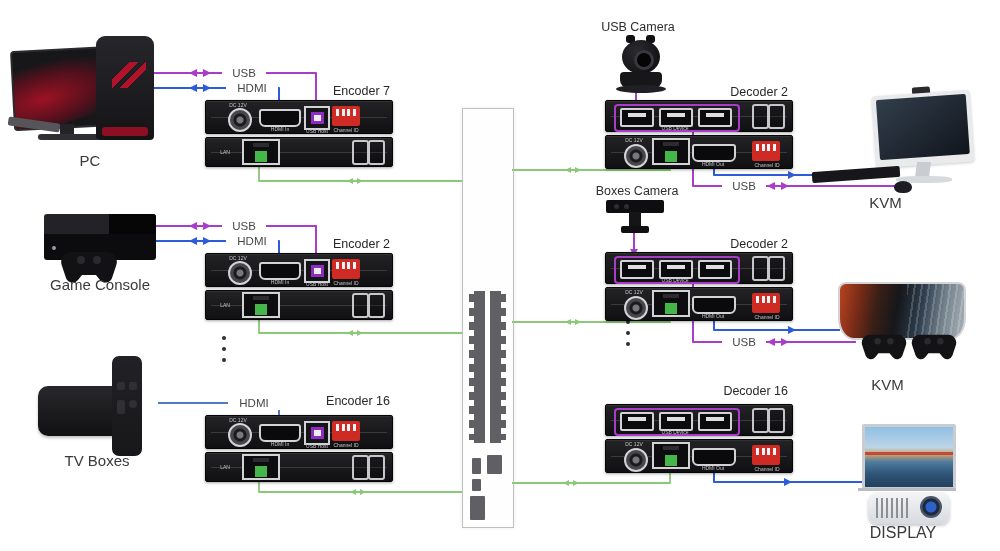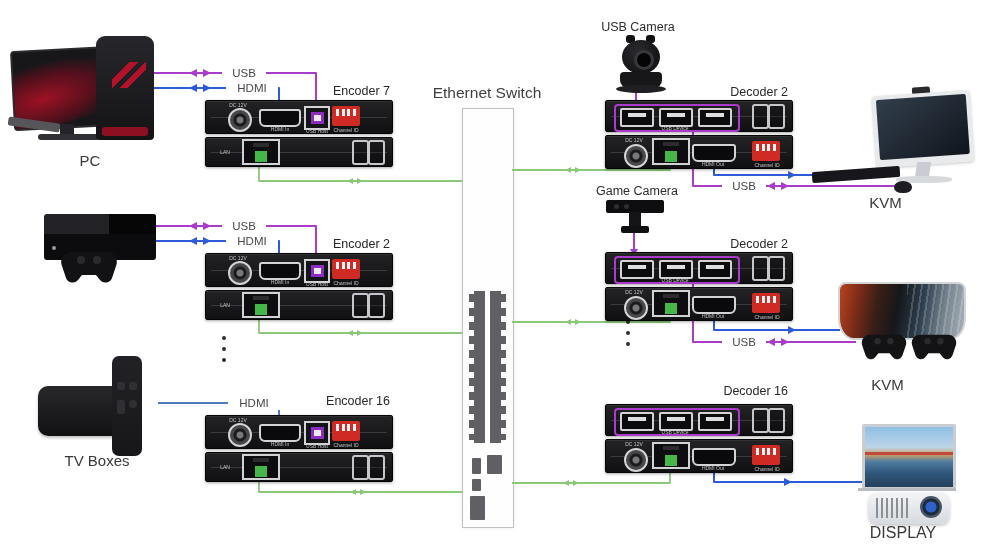--- a/index.html
+++ b/index.html
@@ -165,20 +165,21 @@
     <div class="abs" style="left:44px;top:214px;width:112px;height:46px;background:linear-gradient(180deg,#232327 0 44%,#0c0c0e 44%);border-radius:3px;overflow:hidden;">
       <div class="abs" style="left:58%;top:0;width:42%;height:44%;background:#060607;"></div>
       <div class="abs" style="left:8px;top:32px;width:4px;height:4px;border-radius:50%;background:#9a9aa0;"></div>
     </div>
     <svg class="abs" style="left:58px;top:246px;z-index:3" width="62" height="40" viewBox="0 0 60 40">
       <path d="M12,6 h36 a10,10 0 0 1 9,14 l-4,12 a7,7 0 0 1 -12,2 l-4,-5 h-14 l-4,5 a7,7 0 0 1 -12,-2 l-4,-12 a10,10 0 0 1 9,-14 z" fill="#121214"></path>
       <circle cx="22" cy="14" r="4" fill="#2a2a2e"></circle>
         <circle cx="38" cy="14" r="4" fill="#2a2a2e"></circle>
     </svg>
   </div>
+  <div class="cap" style="left:35px;top:276px;width:130px">Game Console</div>
 
   <div class="dev">
     <div class="abs" style="left:38px;top:386px;width:98px;height:50px;background:linear-gradient(180deg,#28282c,#111113);border-radius:10px;box-shadow:0 2px 3px rgba(0,0,0,.25);"></div>
     <div class="abs" style="left:112px;top:356px;width:30px;height:100px;background:linear-gradient(180deg,#222226,#17171a);border-radius:7px;z-index:3;">
       <div class="abs" style="left:5px;top:26px;width:8px;height:8px;background:#2f2f34;border-radius:2px;"></div>
       <div class="abs" style="left:17px;top:26px;width:8px;height:8px;background:#2f2f34;border-radius:2px;"></div>
       <div class="abs" style="left:5px;top:44px;width:8px;height:14px;background:#2f2f34;border-radius:2px;"></div>
       <div class="abs" style="left:17px;top:44px;width:8px;height:8px;background:#2f2f34;border-radius:50%;"></div>
     </div>
   </div>
@@ -237,21 +238,20 @@
     <div class="dip" style="left:126px;top:5px"></div>
     <div class="plabel" style="left:120px;top:26px;width:40px">Channel ID</div>
   </div>
   <div class="bar h28" style="left:205px;top:452px">
     <div class="plabel" style="left:8px;top:11px;width:22px">LAN</div>
     <div class="rj45" style="left:36px;top:1px;width:34px;height:22px"></div>
     <div class="bracket2" style="left:146px;top:2px"></div>
     <div class="bracket2" style="left:162px;top:2px"></div>
   </div>
 
-  <div class="cap" style="left:420px;top:84px;width:134px;font-size:15.5px;color:#3f3f41">Ethernet Switch</div>
   <div class="switch-box">
     <div class="comb left"></div>
     <div class="comb right"></div>
     <div class="sw-chip" style="left:9px;top:349px;width:9px;height:16px"></div>
     <div class="sw-chip" style="left:24px;top:346px;width:15px;height:19px"></div>
     <div class="sw-chip" style="left:9px;top:370px;width:9px;height:12px"></div>
     <div class="sw-chip" style="left:7px;top:387px;width:15px;height:24px"></div>
   </div>
 
   <div class="vdots" style="left:222px;top:336px">
@@ -269,21 +269,21 @@
   <div class="dev">
     <div class="abs" style="left:626px;top:35px;width:9px;height:8px;background:#111;border-radius:3px;"></div>
     <div class="abs" style="left:646px;top:35px;width:9px;height:8px;background:#111;border-radius:3px;"></div>
     <div class="abs" style="left:622px;top:40px;width:38px;height:34px;background:radial-gradient(circle at 40% 35%,#2b2b2f,#0b0b0d);border-radius:50%;">
       <div class="abs" style="left:12px;top:10px;width:14px;height:14px;border-radius:50%;background:#050506;border:3px solid #38383e;"></div>
     </div>
     <div class="abs" style="left:620px;top:72px;width:42px;height:16px;background:#17171a;border-radius:4px 4px 8px 8px;"></div>
     <div class="abs" style="left:616px;top:85px;width:50px;height:8px;background:#202024;border-radius:50%;"></div>
   </div>
 
-  <div class="cam-cap" style="left:594px;top:184px;width:86px">Game Camera</div>
+  <div class="cam-cap" style="left:594px;top:184px;width:86px">Boxes Camera</div>
   <div class="dev">
     <div class="abs" style="left:606px;top:200px;width:58px;height:13px;background:#0e0e10;border-radius:2px;">
       <div class="abs" style="left:8px;top:4px;width:5px;height:5px;border-radius:50%;background:#2d2d33;"></div>
       <div class="abs" style="left:18px;top:4px;width:5px;height:5px;border-radius:50%;background:#2d2d33;"></div>
     </div>
     <div class="abs" style="left:629px;top:212px;width:12px;height:16px;background:#151517;"></div>
     <div class="abs" style="left:621px;top:226px;width:28px;height:7px;background:#101012;border-radius:2px;"></div>
   </div>
 
   <div class="unit-cap" style="left:698px;top:85px;width:90px">Decoder 2</div>

